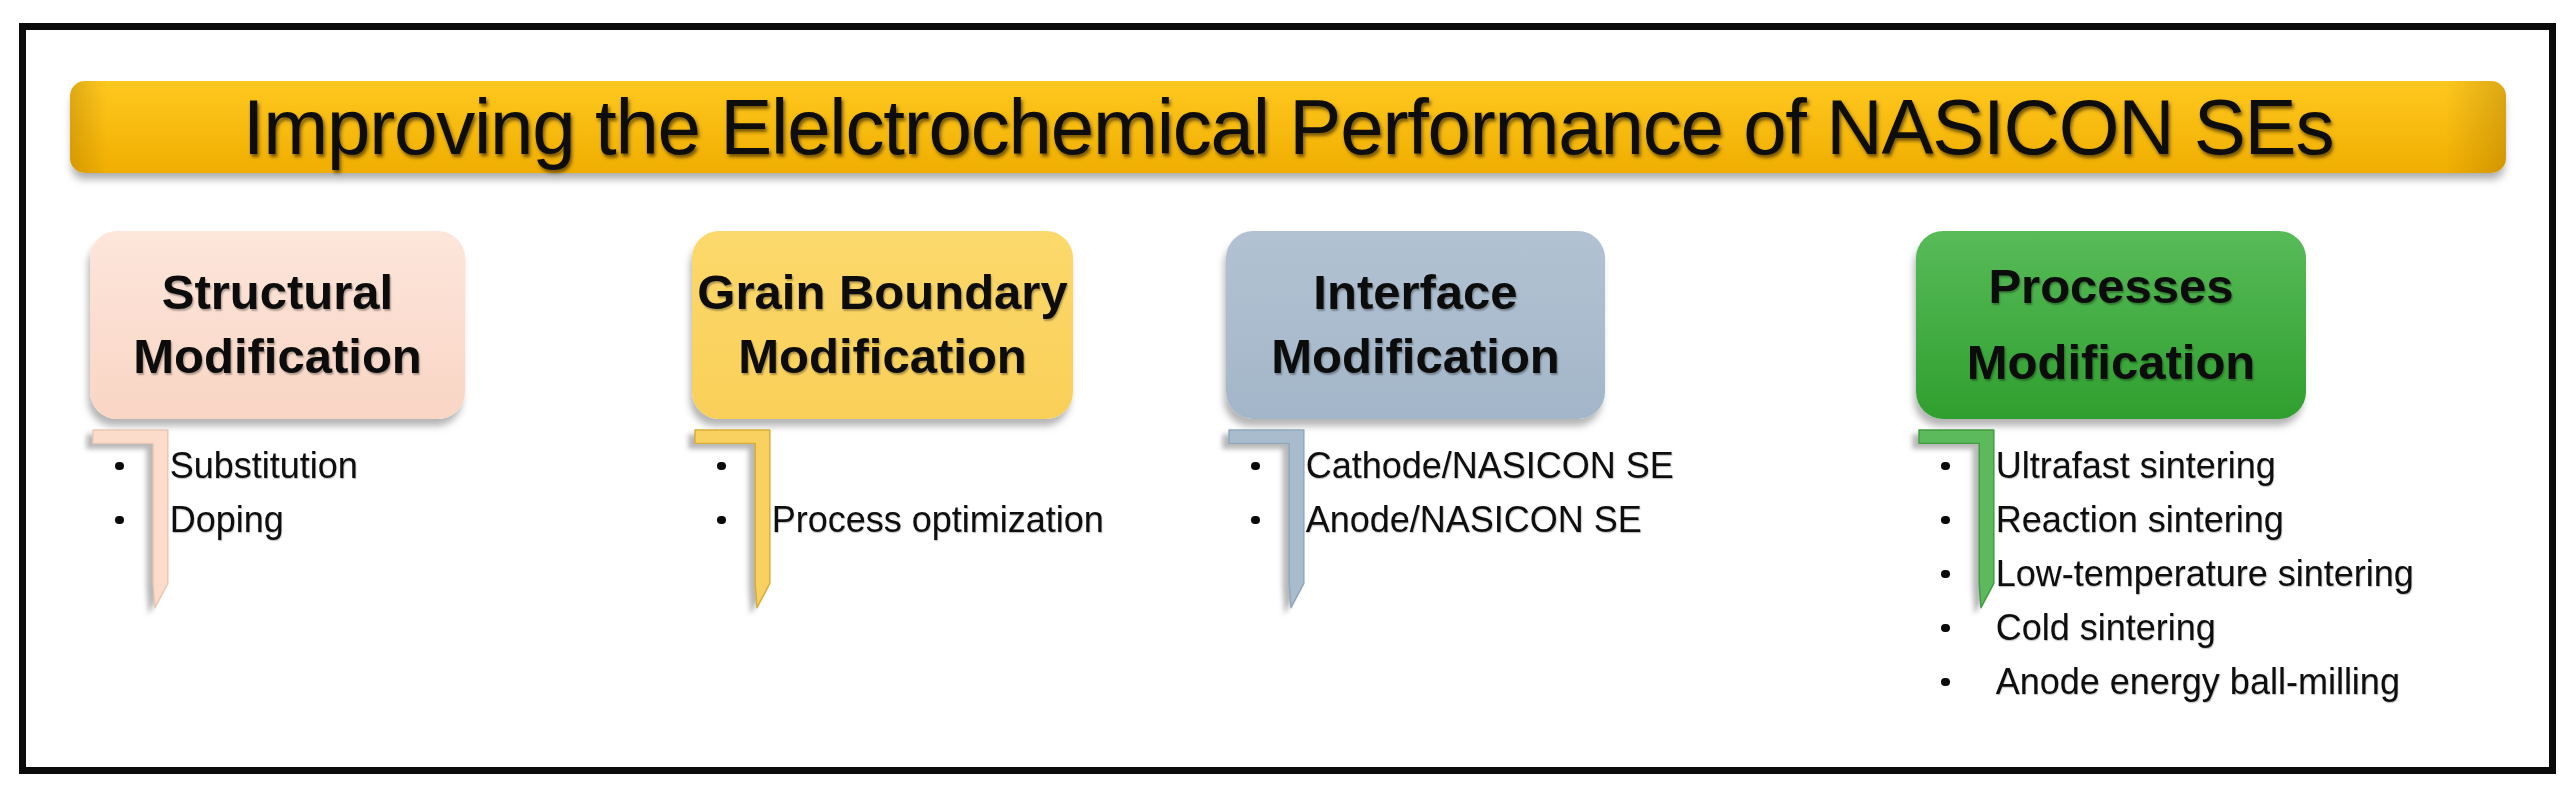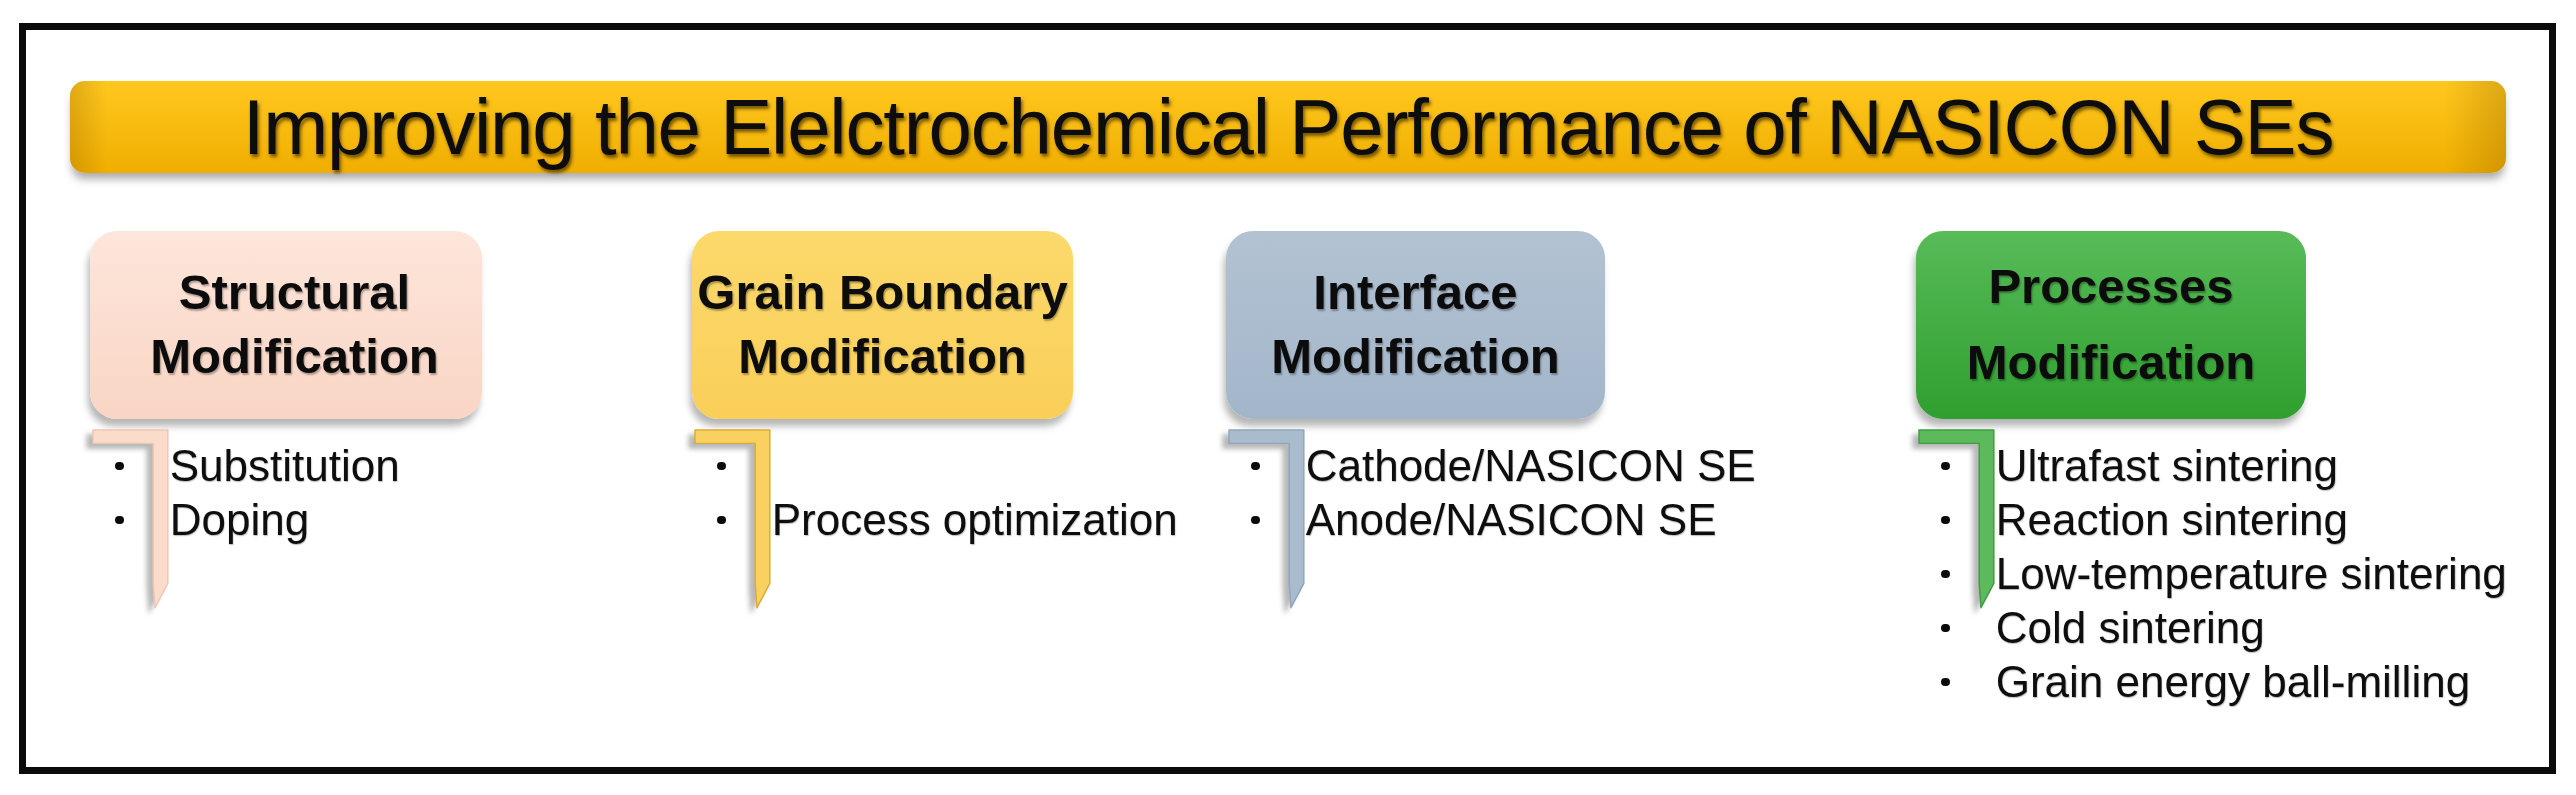--- a/index.html
+++ b/index.html
@@ -56,36 +56,36 @@
   .list{position:absolute;left:0;top:208px;width:617px;}
   .bullet-row{
     height:54px;display:flex;align-items:center;
   }
   .dot{
     width:8.7px;height:8.7px;border-radius:50%;
     background:#0a0a0a;flex:0 0 8.7px;
     margin-left:25px;margin-right:46px;
   }
   .bullet-text{
-    font-size:44px;color:#0e0e0e;line-height:1;
+    font-size:36px;color:#0e0e0e;line-height:1;
     text-shadow:0.6px 1.2px 1.2px rgba(0,0,0,0.28);
     white-space:nowrap;
   }
 </style>
 </head>
 <body>
 
 <div class="frame"></div>
 
 <div class="title-banner" style="background: linear-gradient(rgb(255, 200, 31) 0%, rgb(240, 174, 0) 100%);">
   <span class="title-text">Improving the Elelctrochemical Performance of NASICON SEs</span>
 </div>
 
 <section class="column" style="left: 90px; width: 375px; --conn-fill: #FBDCCB; --conn-stroke: #ECC8B4;">
-  <div class="card" style="background: linear-gradient(rgb(253, 230, 219) 0%, rgb(249, 213, 196) 100%); padding-left: 17px;">
+  <div class="card" style="background: linear-gradient(rgb(253, 230, 219) 0%, rgb(249, 213, 196) 100%);">
     <span class="card-line">Structural</span>
     <span class="card-line">Modification</span>
   </div>
   <svg class="connector-svg" viewBox="0 0 130 310" preserveAspectRatio="none">
     <polygon points="0,0 128,0 128,264 106,306 103,264 103,23 0,23"></polygon>
   </svg>
   <div class="list">
       <div class="bullet-row">
         <span class="dot"></span>
         <span class="bullet-text">Substitution</span>
@@ -156,17 +156,17 @@
       <div class="bullet-row">
         <span class="dot"></span>
         <span class="bullet-text">Low-temperature sintering</span>
       </div>
       <div class="bullet-row">
         <span class="dot"></span>
         <span class="bullet-text">Cold sintering</span>
       </div>
       <div class="bullet-row">
         <span class="dot"></span>
-        <span class="bullet-text">Grain energy ball-milling</span>
+        <span class="bullet-text">Anode energy ball-milling</span>
       </div>
     </div>
 </section>
 
 
 </body></html>

